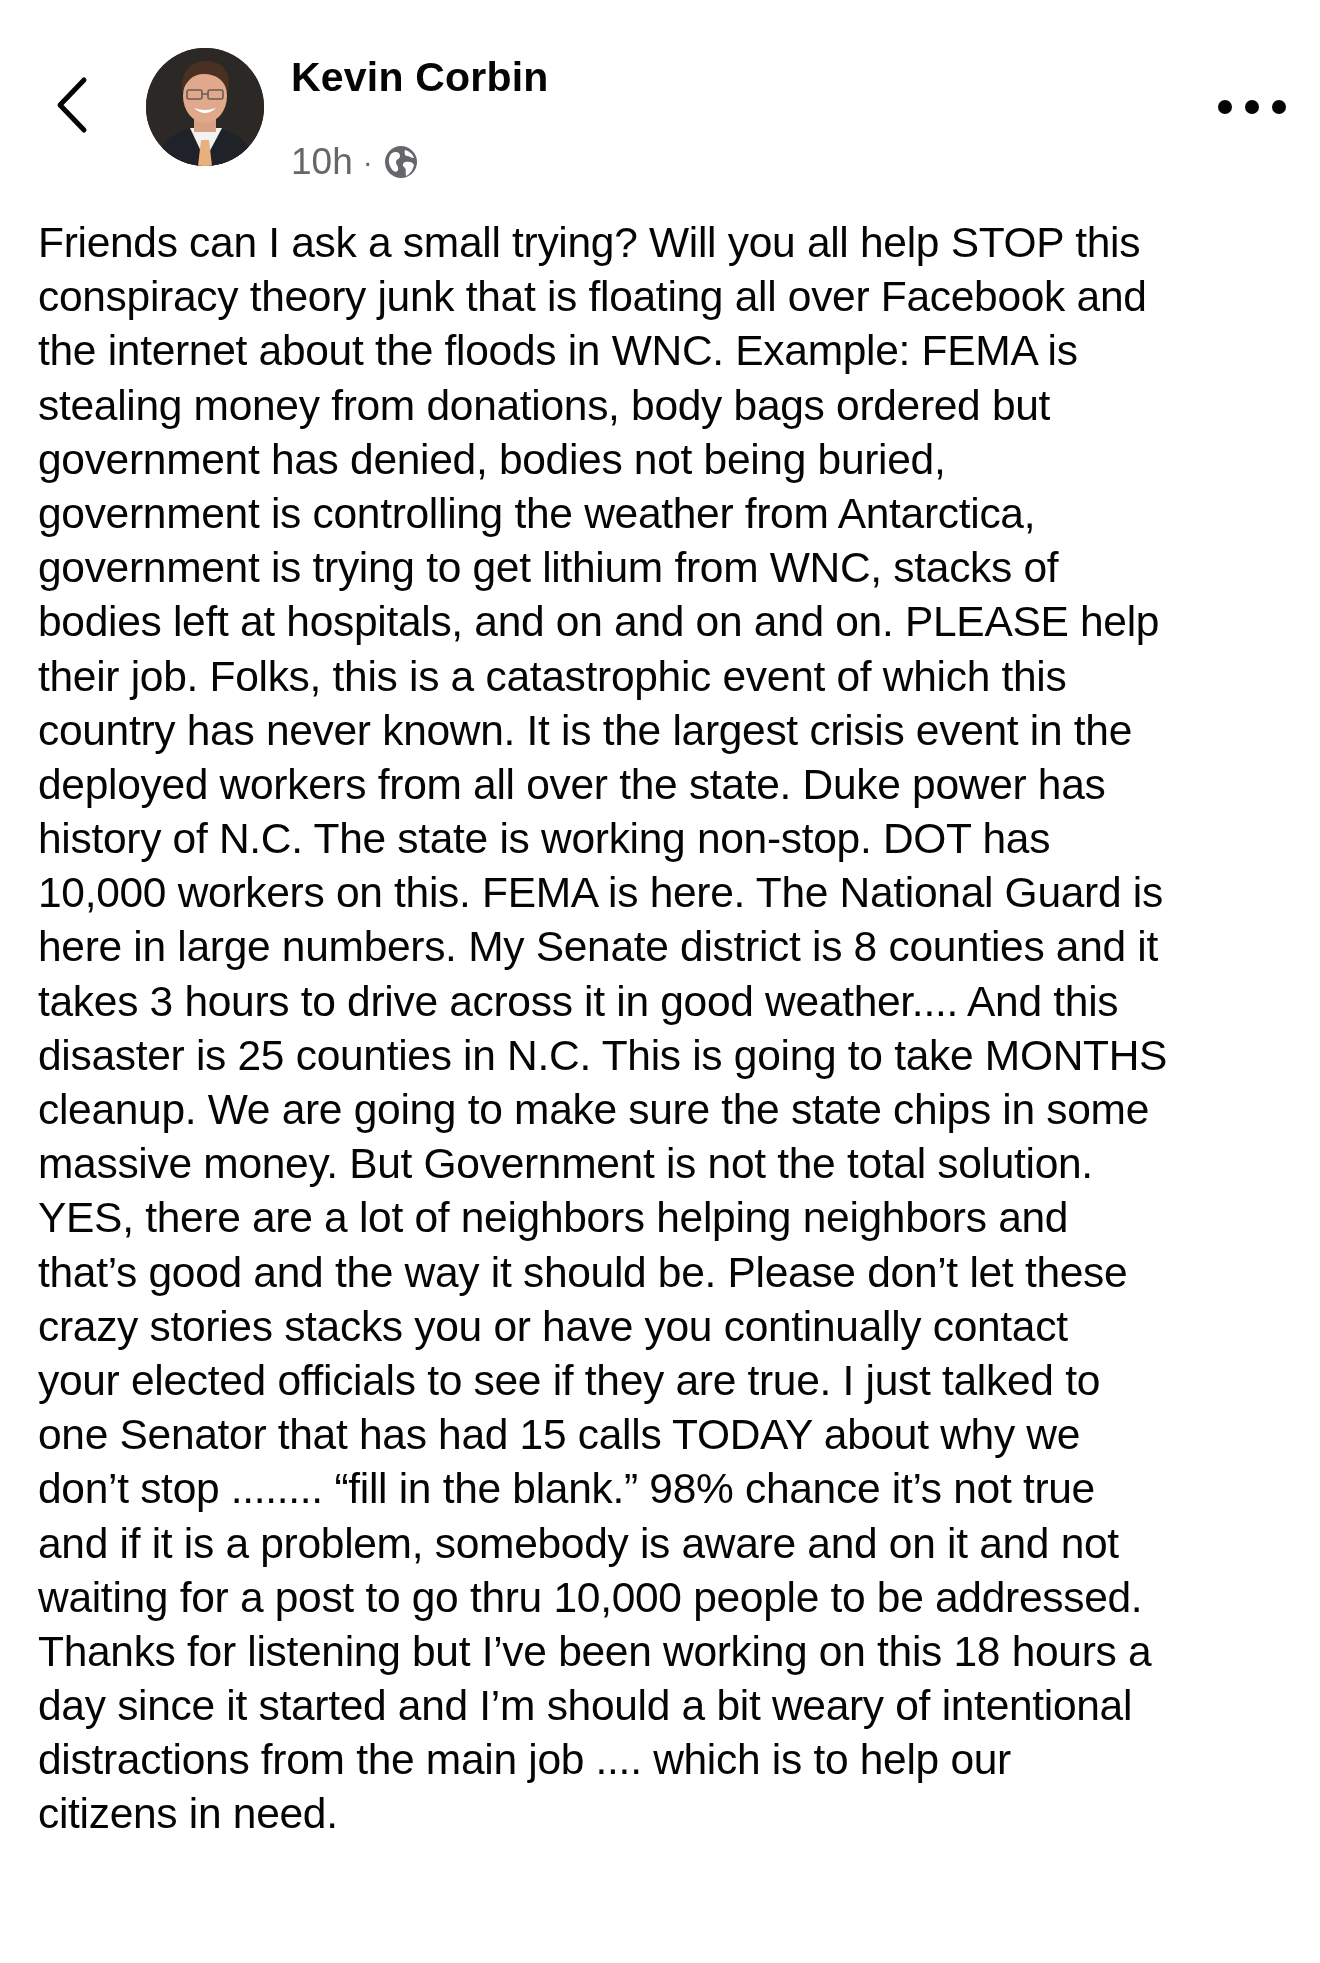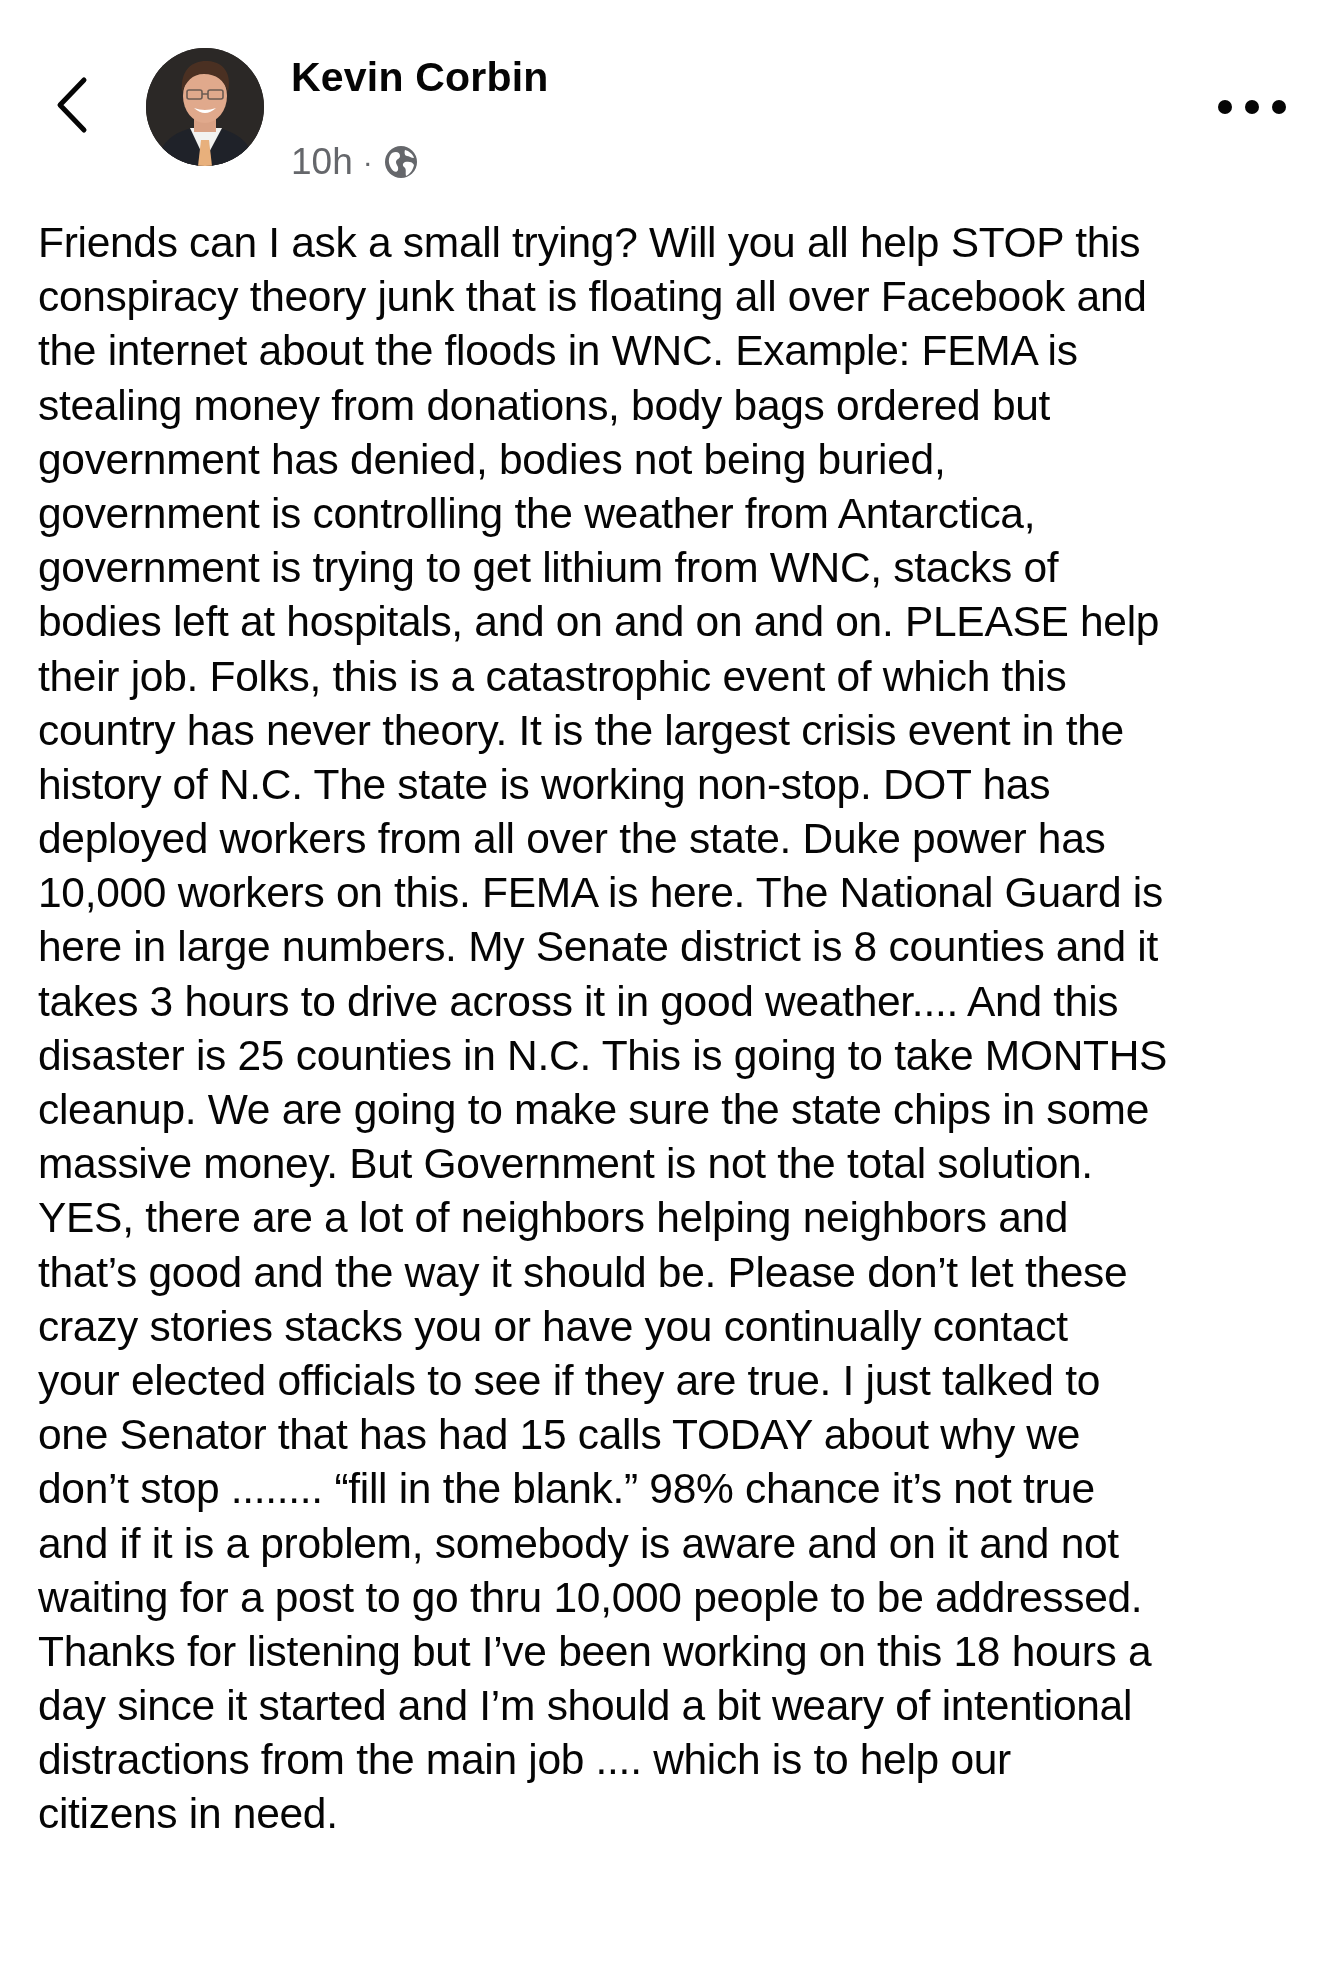--- a/index.html
+++ b/index.html
@@ -75,23 +75,23 @@
 <div class="post-body">
   <span class="line">Friends can I ask a small trying?  Will you all help STOP this</span>
   <span class="line">conspiracy theory junk that is floating all over Facebook and</span>
   <span class="line">the internet about the floods in WNC. Example: FEMA is</span>
   <span class="line">stealing money from donations, body bags ordered but</span>
   <span class="line">government has denied, bodies not being buried,</span>
   <span class="line">government is controlling the weather from Antarctica,</span>
   <span class="line">government is trying to get lithium from WNC, stacks of</span>
   <span class="line">bodies left at hospitals, and on and on and on.  PLEASE help</span>
   <span class="line">their job. Folks, this is a catastrophic event of which this</span>
-  <span class="line">country has never theory. It is the largest crisis event in the</span>
+  <span class="line">country has never known. It is the largest crisis event in the</span>
+  <span class="line">deployed workers from all over the state. Duke power has</span>
   <span class="line">history of N.C. The state is working non-stop. DOT has</span>
-  <span class="line">deployed workers from all over the state. Duke power has</span>
   <span class="line">10,000 workers on this. FEMA is here. The National Guard is</span>
   <span class="line">here in large numbers. My Senate district is 8 counties and it</span>
   <span class="line">takes 3 hours to drive across it in good weather.... And this</span>
   <span class="line">disaster is 25 counties in N.C. This is going to take MONTHS</span>
   <span class="line">cleanup. We are going to make sure the state chips in some</span>
   <span class="line">massive money. But Government is not the total solution.</span>
   <span class="line">YES, there are a lot of neighbors helping neighbors and</span>
   <span class="line">that’s good and the way it should be. Please don’t let these</span>
   <span class="line">crazy stories stacks you or have you continually contact</span>
   <span class="line">your elected officials to see if they are true. I just talked to</span>

